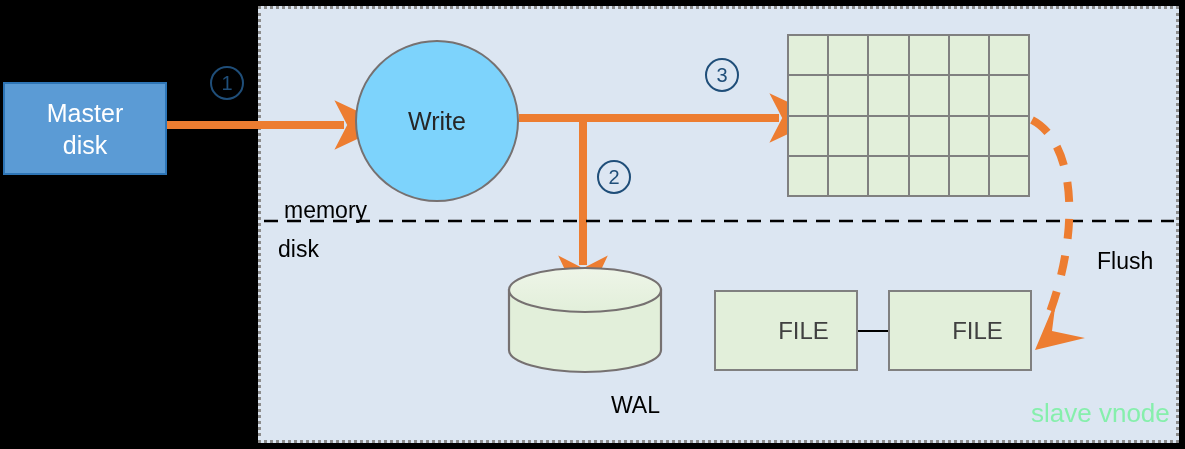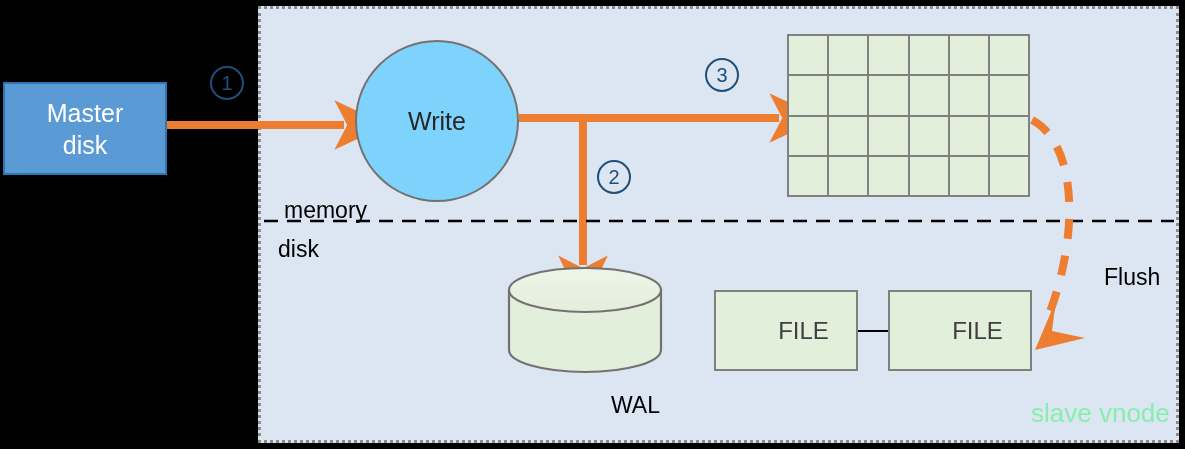--- a/index.html
+++ b/index.html
@@ -146,24 +146,23 @@
     position: absolute;
     left: 278px;
     top: 228px;
     font-size: 23px;
     color: #000000;
     margin-top: 8px;
   }
   #flush-label {
     position: absolute;
     left: 1097px;
-    top: 264px;
-    font-size: 23px;
-    color: #000000;
-    margin-left: 7px;
+    top: 248px;
+    font-size: 23px;
+    color: #000000;
   }
   #slave-label {
     position: absolute;
     left: 1031px;
     top: 398px;
     font-size: 26px;
     color: #86efac;
   }
 
   svg.overlay {

